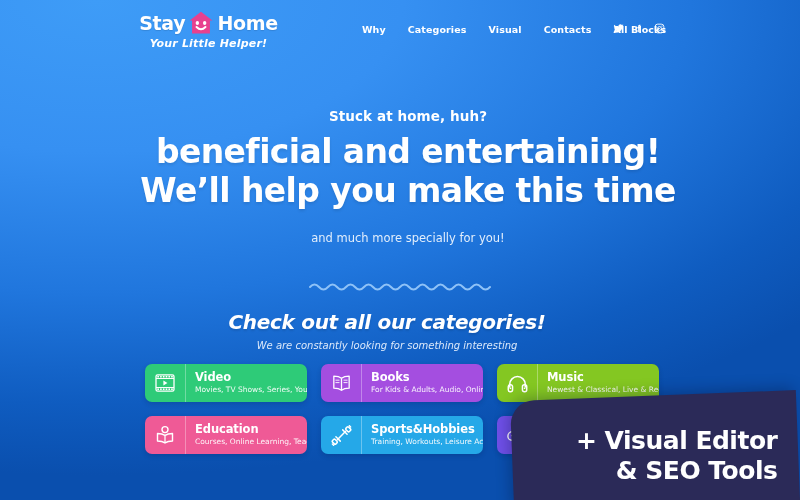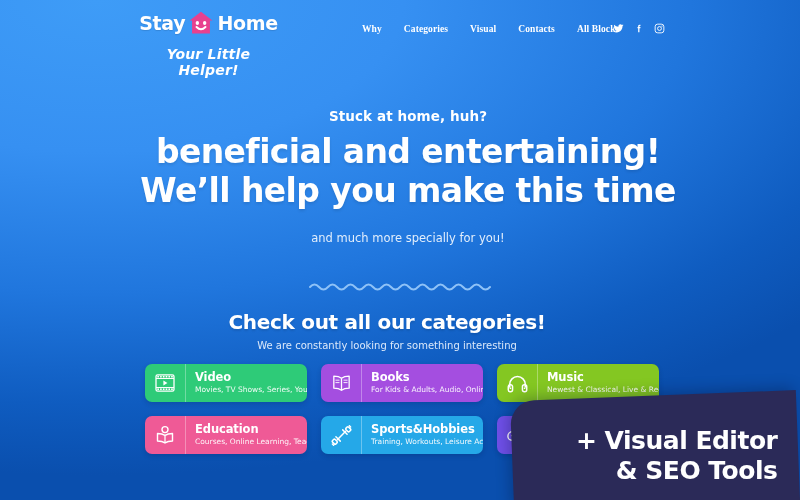--- a/index.html
+++ b/index.html
@@ -19,29 +19,29 @@
     display:flex;align-items:flex-start;
   }
   .logo-wrap{position:absolute;left:146px;top:10px;width:125px;text-align:center;}
   .logo-row{display:flex;align-items:center;justify-content:center;gap:3px;}
   .logo-word{
     color:#ffffff;font-size:19px;font-weight:bold;letter-spacing:-0.3px;
     text-shadow:0 1px 1px rgba(0,0,0,.12);
   }
   .house-icon{width:26px;height:26px;display:block;}
   .tagline{
-    color:#ffffff;font-size:14px;font-style:italic;font-weight:bold;
-    margin-top:10px;letter-spacing:.2px;
+    color:#ffffff;font-size:11px;font-style:italic;font-weight:bold;
+    margin-top:1px;letter-spacing:.2px;
   }
   .nav{
     position:absolute;left:362px;top:24px;display:flex;gap:22px;align-items:center;
   }
   .nav a{
     color:#ffffff;font-size:9.5px;font-weight:bold;text-decoration:none;
-    letter-spacing:.1px;white-space:nowrap;font-family:Liberation Serif, serif;
+    letter-spacing:.1px;white-space:nowrap;
   }
   .social{
     position:absolute;left:613px;top:23px;display:flex;gap:10px;align-items:center;
   }
   .social svg{display:block;}
   
   .hero{position:absolute;top:108px;left:0;width:800px;text-align:center;padding-left:8px;}
   .eyebrow{
     color:#ffffff;font-size:13.5px;font-weight:bold;letter-spacing:.1px;
   }
@@ -50,21 +50,21 @@
     margin-top:9px;letter-spacing:-0.6px;
     text-shadow:0 2px 3px rgba(0,0,0,.10);
   }
   .sub{
     color:#e2eefc;font-size:11.5px;line-height:1.55;margin-top:19px;
   }
   .wave{
     position:absolute;top:281px;left:0;width:800px;display:flex;justify-content:center;
   }
   
-  .cat-head{position:absolute;top:310px;left:0;width:774px;text-align:center;}
+  .cat-head{position:absolute;top:310px;left:0;width:774px;text-align:center;font-style:italic;}
   .cat-title{
     color:#ffffff;font-weight:bold;font-size:20px;letter-spacing:-0.3px;
     text-shadow:0 2px 2px rgba(0,0,0,.10);
   }
   .cat-sub{color:#dce9fa;font-size:10px;margin-top:6px;}
   .grid{
     position:absolute;top:364px;left:145px;width:514px;
     display:grid;grid-template-columns:repeat(3,162px);
     grid-auto-rows:38px;column-gap:14px;row-gap:14px;
   }

